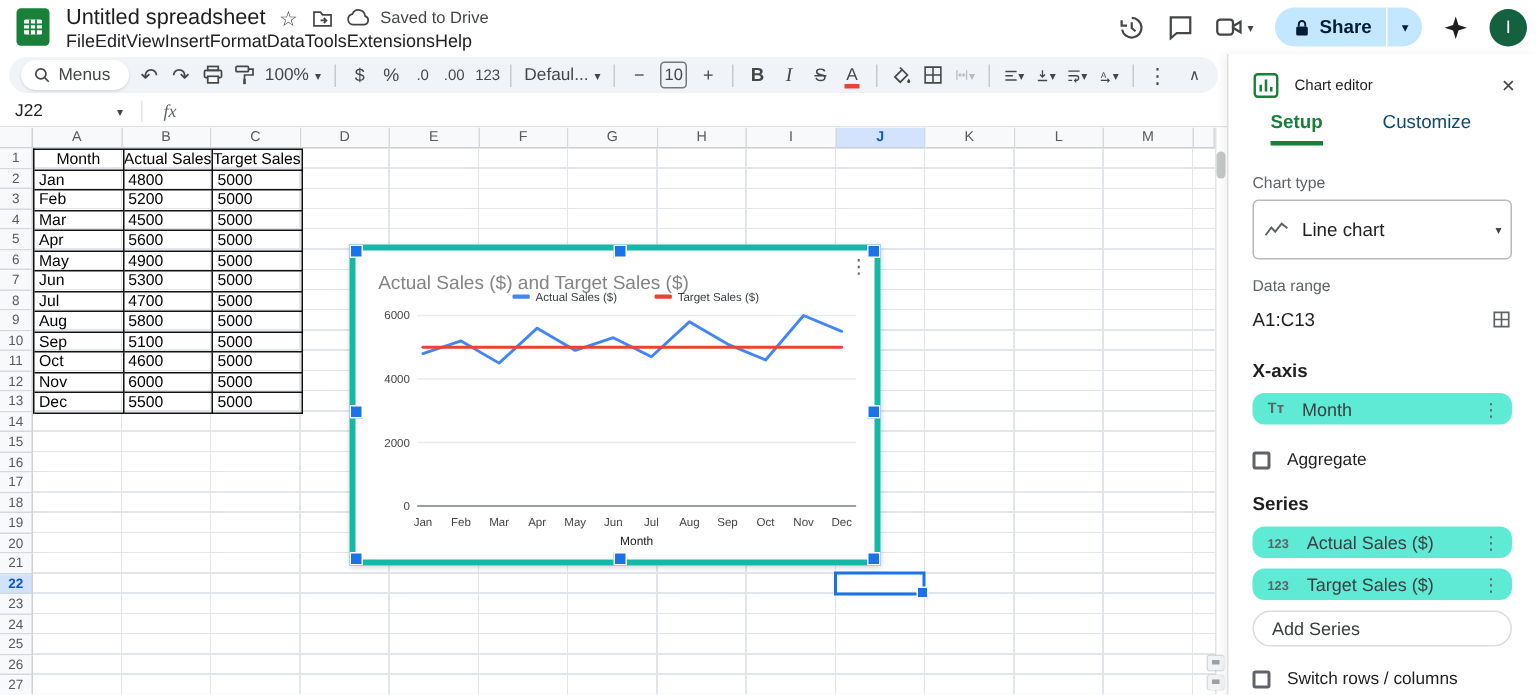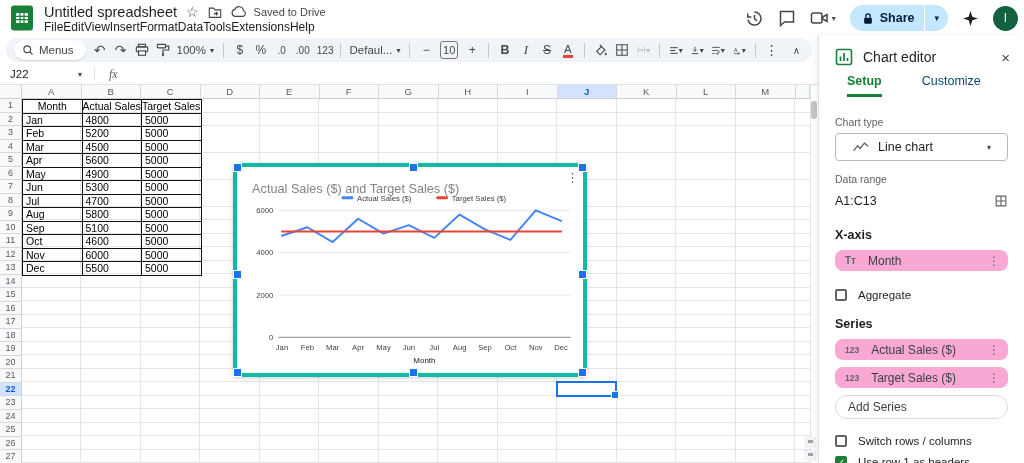--- a/index.html
+++ b/index.html
@@ -86,33 +86,33 @@
 
   
   .vscroll{position:absolute;left:811px;top:0;width:7px;height:378px;}
   .vthumb{position:absolute;left:0;top:16px;width:6px;height:18px;background:#c4c7c5;border-radius:3px;}
   .sbtn{position:absolute;left:-6px;width:11px;height:10px;background:#f1f3f4;border-radius:2px;box-shadow:0 0 1px rgba(0,0,0,.3);}
   .sbtn span{display:block;margin:3px auto;width:5px;height:3px;background:#9aa0a6;}
 
   
   .panel{position:absolute;right:0;top:36px;width:206px;height:427px;background:#fff;border-left:1px solid #e0e0e0;box-shadow:-2px 0 6px rgba(0,0,0,.06);box-sizing:border-box;}
   .phead{display:flex;align-items:center;gap:10px;padding:12px 14px 8px 16px;}
-  .ptitle{font-size:14px;color:#1f1f1f;flex:1;}
+  .ptitle{font-size:10px;color:#1f1f1f;flex:1;}
   .pclose{font-size:15px;color:#444746;}
   .ptabs{display:flex;padding-left:28px;gap:40px;height:26px;align-items:flex-start;}
   .ptab{font-size:12.5px;color:#0c4a6e;padding-bottom:6px;}
   .ptab.active{color:#188038;font-weight:bold;border-bottom:3px solid #188038;}
   .pbody{padding:4px 16px 0 16px;}
   .plabel{font-size:10.5px;color:#5f6368;margin:12px 0 5px 0;}
-  .pdrop{height:28px;border:1px solid #b6babf;border-radius:4px;display:flex;align-items:center;gap:8px;padding:0 16px;box-sizing:border-box;}
+  .pdrop{height:40px;border:1px solid #b6babf;border-radius:4px;display:flex;align-items:center;gap:8px;padding:0 6px;box-sizing:border-box;}
   .pdrop-label{font-size:12.5px;color:#1f1f1f;flex:1;}
   .prange{display:flex;align-items:center;height:22px;}
   .prange-val{font-size:12.5px;color:#1f1f1f;flex:1;}
   .psec{font-size:12.5px;font-weight:bold;color:#1f1f1f;margin:16px 0 8px 0;}
-  .pill{background:#f9a8d4;border-radius:8px;height:21px;display:flex;align-items:center;padding:0 8px 0 10px;margin-bottom:7px;}
+  .pill{background:#5eead4;border-radius:8px;height:21px;display:flex;align-items:center;padding:0 8px 0 10px;margin-bottom:7px;}
   .pill-icon{font-size:8.5px;font-weight:bold;color:#5f6368;letter-spacing:0;}
   .pill-label{font-size:12px;color:#3c4043;margin-left:12px;flex:1;}
   .pill-more{font-size:12px;color:#5f6368;}
   .addseries{background:#fff;border:1px solid #dadce0;border-radius:12px;height:22px;display:flex;align-items:center;padding:0 12px;margin-top:2px;}
   .addseries span{font-size:12px;color:#3c4043;}
   .chkrow{display:flex;align-items:center;gap:11px;margin-bottom:9px;}
   .chk{width:12px;height:12px;border:2px solid #5f6368;border-radius:2px;box-sizing:border-box;background:#fff;}
   .chk.checked{background:#188038;border-color:#188038;color:#fff;font-size:10px;line-height:9px;text-align:center;}
   .chklabel{font-size:11.5px;color:#1f1f1f;}
   .chkgroup{margin-top:16px;}

